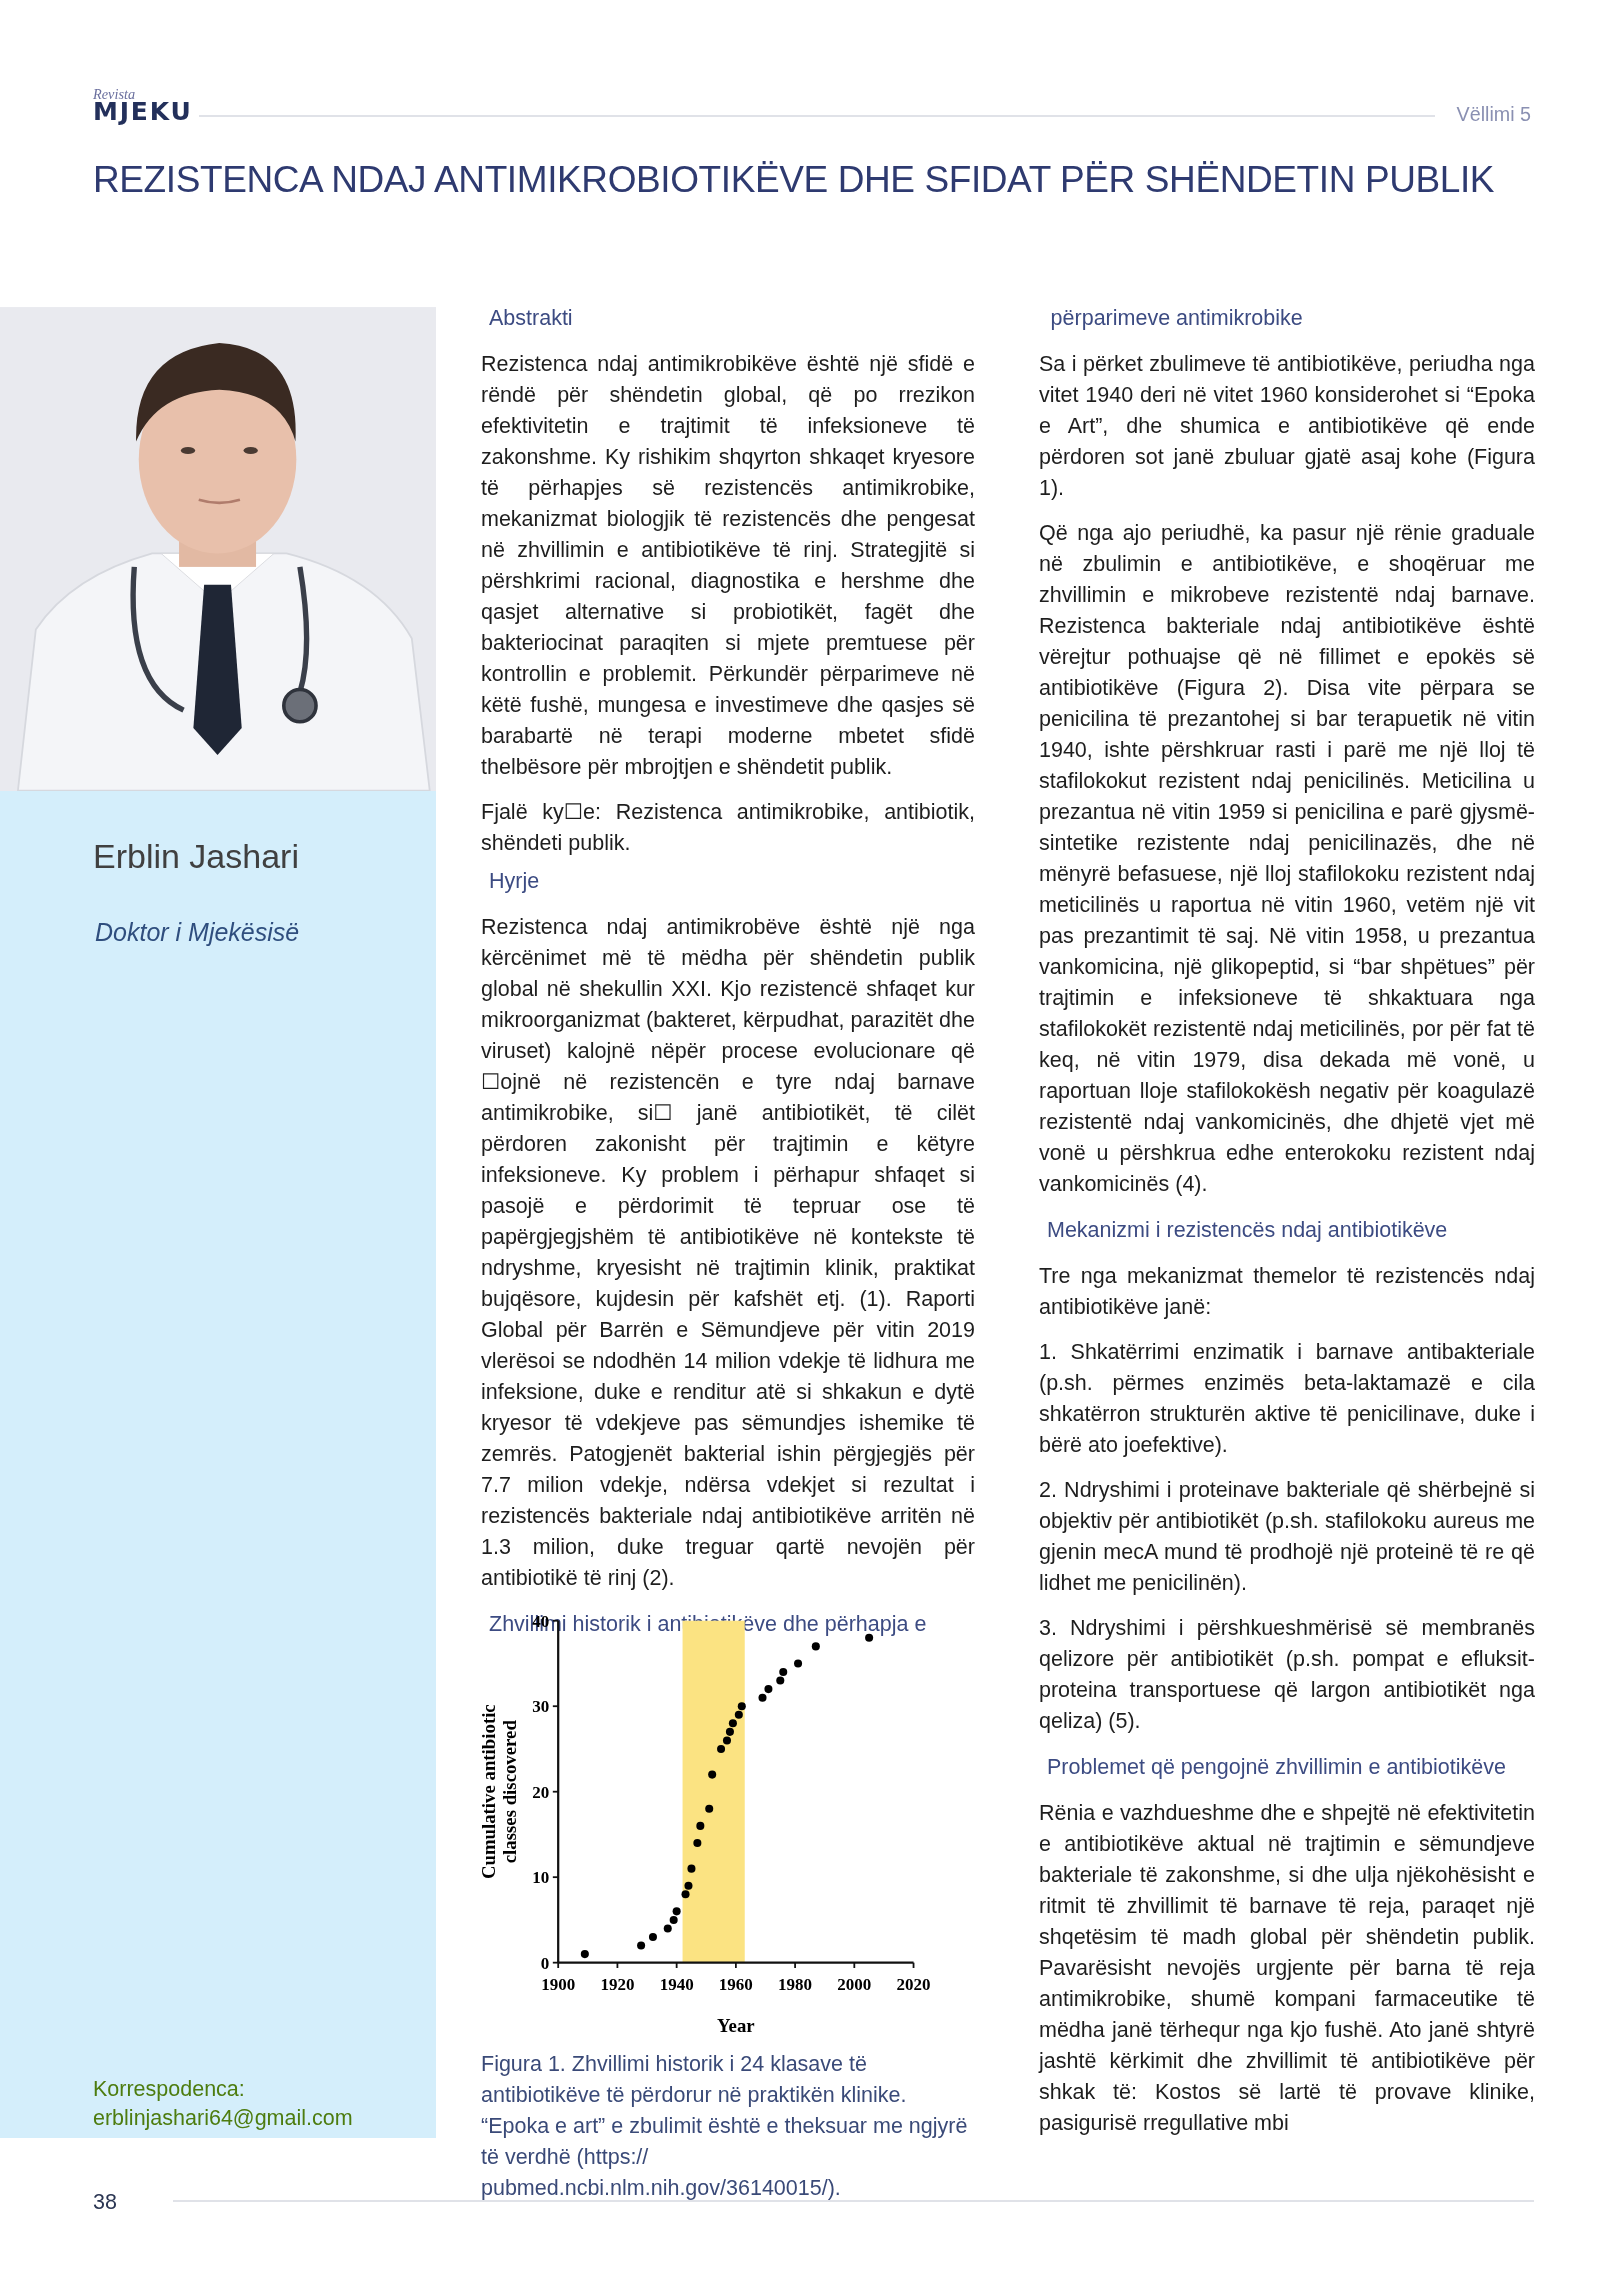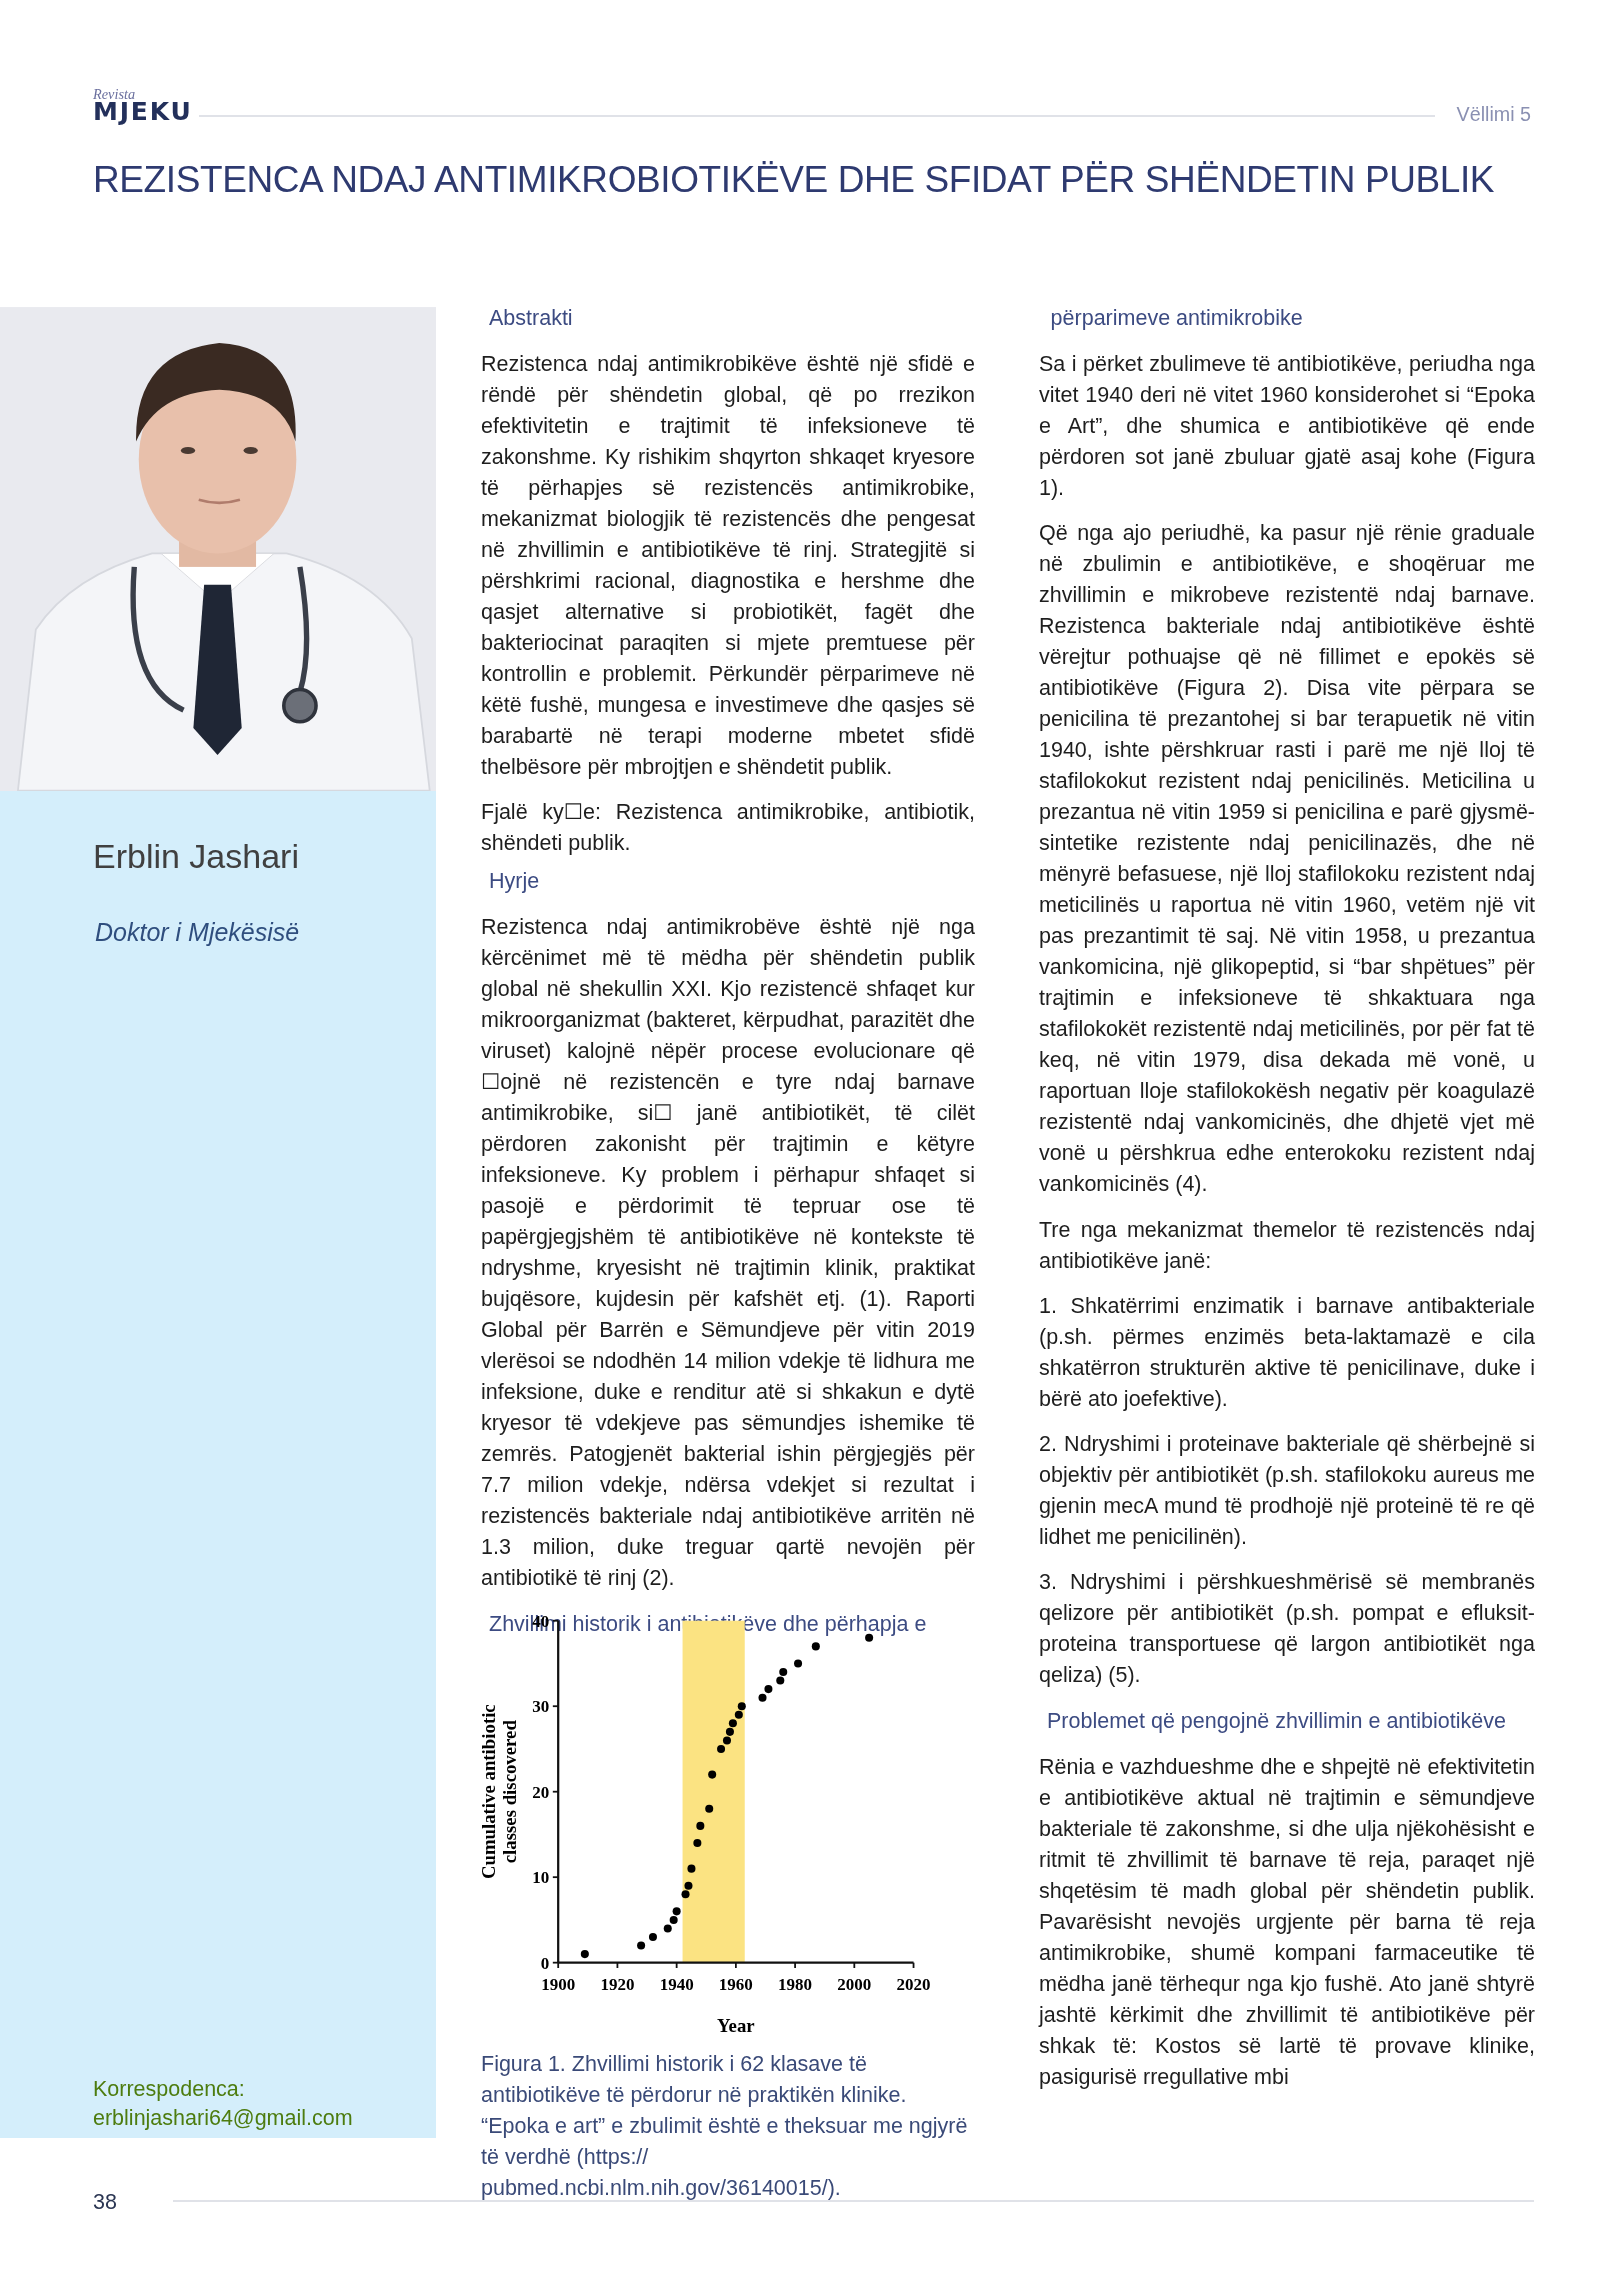--- a/index.html
+++ b/index.html
@@ -144,27 +144,28 @@
         <circle cx="390.825" cy="42.64999999999998" r="4.5" fill="#000"></circle>
         <circle cx="450.375" cy="33.10000000000002" r="4.5" fill="#000"></circle>
       </g>
     <text id="ylabel1" font-size="21" font-weight="bold" text-anchor="middle" transform="translate(32 205) rotate(-90)">Cumulative antibiotic</text>
     <text id="ylabel2" font-size="21" font-weight="bold" text-anchor="middle" transform="translate(56 205) rotate(-90)">classes discovered</text>
     <text id="xlabel" font-size="21" font-weight="bold" text-anchor="middle" x="301.5" y="474">Year</text>
   </svg>
 </div>
 
 <div class="col col-mid caption" style="top:2049px; color:#3a4a78;">
-  <p style="color:#3a4a78; text-align:left;">Figura 1. Zhvillimi historik i 62 klasave të antibiotikëve të përdorur në praktikën klinike. “Epoka e art” e zbulimit është e theksuar me ngjyrë të verdhë (https:// pubmed.ncbi.nlm.nih.gov/36140015/).</p>
+  <p style="color:#3a4a78; text-align:left;">Figura 1. Zhvillimi historik i 24 klasave të antibiotikëve të përdorur në praktikën klinike. “Epoka e art” e zbulimit është e theksuar me ngjyrë të verdhë (https:// pubmed.ncbi.nlm.nih.gov/36140015/).</p>
 </div>
 
 <div class="col col-right">
   <h3 style="padding-left:3.6px">përparimeve antimikrobike</h3>
   <p>Sa i përket zbulimeve të antibiotikëve, periudha nga vitet 1940 deri në vitet 1960 konsiderohet si “Epoka e Art”, dhe shumica e antibiotikëve që ende përdoren sot janë zbuluar gjatë asaj kohe (Figura 1).</p>
   <p>Që nga ajo periudhë, ka pasur një rënie graduale në zbulimin e antibiotikëve, e shoqëruar me zhvillimin e mikrobeve rezistentë ndaj barnave. Rezistenca bakteriale ndaj antibiotikëve është vërejtur pothuajse që në fillimet e epokës së antibiotikëve (Figura 2). Disa vite përpara se penicilina të prezantohej si bar terapuetik në vitin 1940, ishte përshkruar rasti i parë me një lloj të stafilokokut rezistent ndaj penicilinës. Meticilina u prezantua në vitin 1959 si penicilina e parë gjysmë-sintetike rezistente ndaj penicilinazës, dhe në mënyrë befasuese, një lloj stafilokoku rezistent ndaj meticilinës u raportua në vitin 1960, vetëm një vit pas prezantimit të saj. Në vitin 1958, u prezantua vankomicina, një glikopeptid, si “bar shpëtues” për trajtimin e infeksioneve të shkaktuara nga stafilokokët rezistentë ndaj meticilinës, por për fat të keq, në vitin 1979, disa dekada më vonë, u raportuan lloje stafilokokësh negativ për koagulazë rezistentë ndaj vankomicinës, dhe dhjetë vjet më vonë u përshkrua edhe enterokoku rezistent ndaj vankomicinës (4).</p>
+  <h3>Mekanizmi i rezistencës ndaj antibiotikëve</h3>
   <p>Tre nga mekanizmat themelor të rezistencës ndaj antibiotikëve janë:</p>
   <p>1. Shkatërrimi enzimatik i barnave antibakteriale (p.sh. përmes enzimës beta-laktamazë e cila shkatërron strukturën aktive të penicilinave, duke i bërë ato joefektive).</p>
   <p>2. Ndryshimi i proteinave bakteriale që shërbejnë si objektiv për antibiotikët (p.sh. stafilokoku aureus me gjenin mecA mund të prodhojë një proteinë të re që lidhet me penicilinën).</p>
   <p>3. Ndryshimi i përshkueshmërisë së membranës qelizore për antibiotikët (p.sh. pompat e efluksit-proteina transportuese që largon antibiotikët nga qeliza) (5).</p>
   <h3 style="text-align:justify">Problemet që pengojnë zhvillimin e antibiotikëve</h3>
   <p>Rënia e vazhdueshme dhe e shpejtë në efektivitetin e antibiotikëve aktual në trajtimin e sëmundjeve bakteriale të zakonshme, si dhe ulja njëkohësisht e ritmit të zhvillimit të barnave të reja, paraqet një shqetësim të madh global për shëndetin publik. Pavarësisht nevojës urgjente për barna të reja antimikrobike, shumë kompani farmaceutike të mëdha janë tërhequr nga kjo fushë. Ato janë shtyrë jashtë kërkimit dhe zhvillimit të antibiotikëve për shkak të: Kostos së lartë të provave klinike, pasigurisë rregullative mbi</p>
 </div>
 
 <div class="page-num">38</div>
 <div class="footer-rule"></div>

